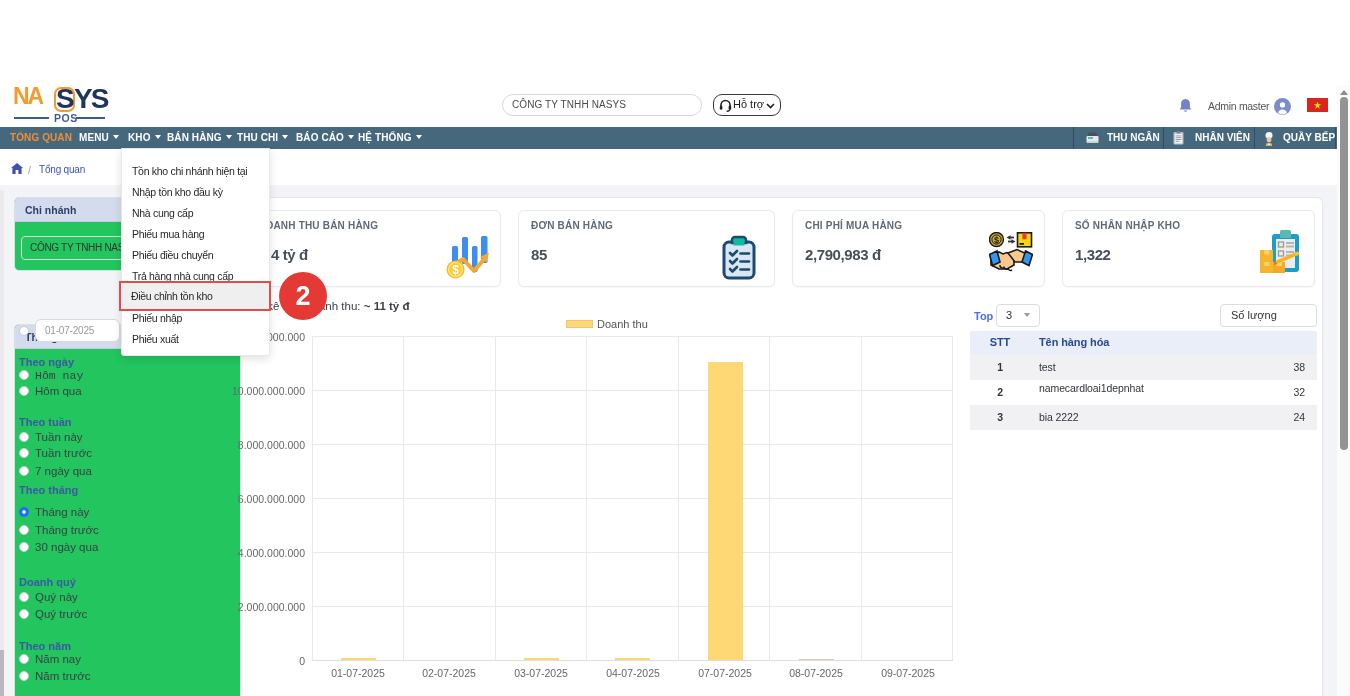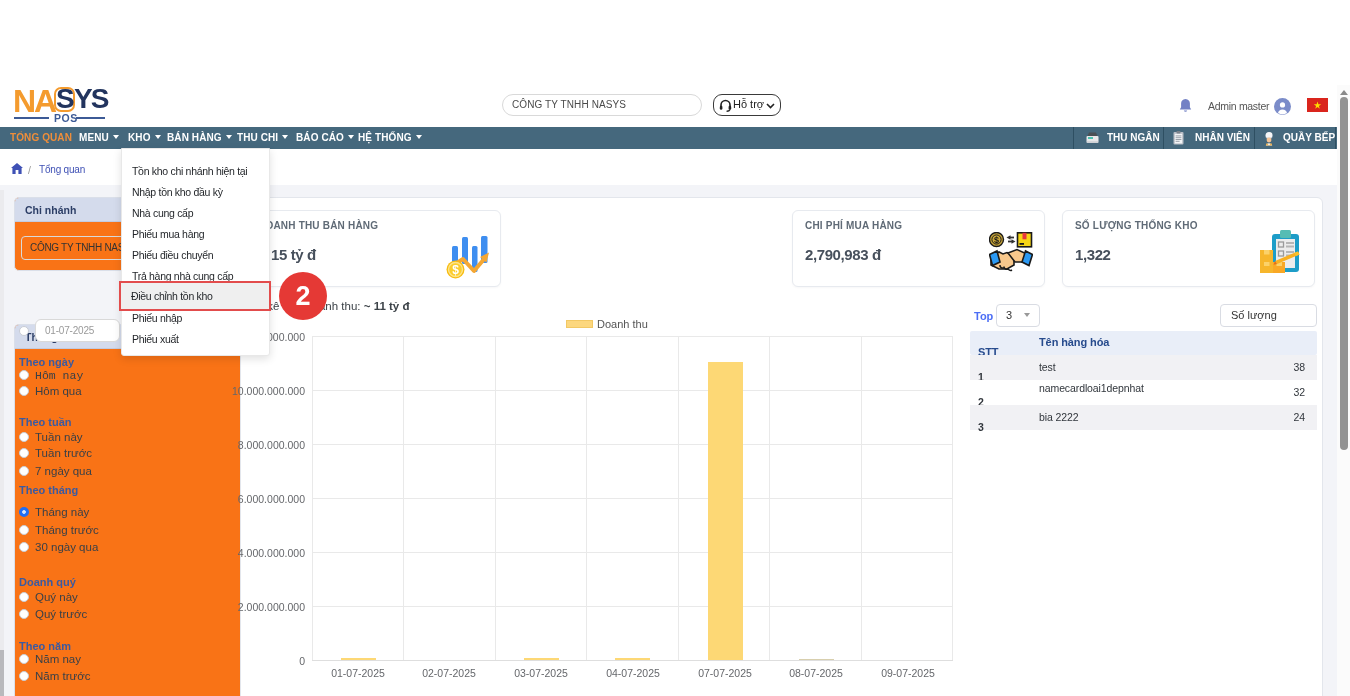--- a/index.html
+++ b/index.html
@@ -21,21 +21,21 @@
   font-weight:bold; color:#fff; white-space:nowrap; letter-spacing:.1px; }
 .caret { display:inline-block; width:0; height:0; border-left:3.5px solid transparent;
   border-right:3.5px solid transparent; border-top:4px solid #fff; margin-left:4px; vertical-align:2px; }
 .navcell { position:absolute; top:0; height:22px; line-height:22px; font-size:10px;
   font-weight:bold; color:#fff; text-align:left; border-left:1px solid #2e4f62; white-space:nowrap; }
 
 #crumb { left:0; top:149px; width:1350px; height:36px; background:#fff; }
 
 #page { left:0; top:185px; width:1350px; height:511px; background:#f3f4f8; }
 
-.panel { position:absolute; background:#f97316; border:1px solid #dadfe9; border-radius:5px; }
+.panel { position:absolute; background:#22c55e; border:1px solid #dadfe9; border-radius:5px; }
 .panelhead { position:absolute; left:0; top:0; right:0; height:24px; background:#d4dbec;
   border-bottom:1px solid #c3cbdf; border-radius:4px 4px 0 0; font-size:10.5px; font-weight:bold;
   color:#2c3e66; line-height:24px; padding-left:10px; }
 .radio { position:absolute; width:10px; height:10px; border:1.5px solid #c8ccd4;
   border-radius:50%; background:#fff; }
 .grouplabel { position:absolute; left:19px; font-size:11px; font-weight:bold; color:#3b5aa0; }
 .optlabel { position:absolute; left:35px; font-size:11.5px; color:#3a4047; }
 
 #wrapper { left:240px; top:197px; width:1083px; height:520px; background:#fff;
   border:1px solid #e3e6ec; border-radius:6px; }
@@ -45,21 +45,21 @@
   color:#5f6a76; letter-spacing:.2px; white-space:nowrap; }
 .cardnum { position:absolute; left:12px; top:35px; font-size:15px; letter-spacing:-.4px; font-weight:bold;
   color:#47505c; white-space:nowrap; }
 
 .gridv { position:absolute; width:1px; background:#e9e9e9; top:336px; height:324px; }
 .gridh { position:absolute; height:1px; background:#e9e9e9; left:312px; width:641px; }
 .ylab { position:absolute; font-size:10.5px; color:#65676b; right:1045px; text-align:right; }
 .xlab { position:absolute; font-size:10.5px; color:#65676b; top:667px; width:90px; text-align:center; }
 
 .trow { position:absolute; left:970px; width:347px; height:25px; font-size:10.5px; letter-spacing:-.1px; color:#31363c; }
-.trow .c1 { position:absolute; left:8px; width:60px; text-align:left; font-weight:bold;margin-top:10px; }
+.trow .c1 { position:absolute; left:0; width:60px; text-align:center; font-weight:bold; }
 .trow .c2 { position:absolute; left:69px; }
 .trow .c3 { position:absolute; right:12px; text-align:right; }
 
 #dropdown { left:121px; top:148px; width:149px; height:208px; background:#fff;
   border:1px solid #e8e8e8; border-radius:0 0 3px 3px;
   box-shadow:0 3px 8px rgba(0,0,0,.12); z-index:50; padding-top:12px; }
 .ditem { position:relative; height:21px; line-height:21px; padding-left:10px;
   font-size:10.5px; letter-spacing:-.3px; color:#24272b; white-space:nowrap; }
 #redbox { left:119px; top:281px; width:152px; height:30px; background:#efefef;
   border:2px solid #e24c4c; z-index:51; font-size:10.5px; letter-spacing:-.3px; color:#24272b;
@@ -72,21 +72,21 @@
 #sbthumb { position:absolute; left:2.5px; top:12px; width:8px; height:353px; background:#939393; border-radius:4px; }
 #sbleft { left:0px; top:190px; width:4px; height:506px; background:#ebebee; z-index:70; }
 #sbleftthumb { position:absolute; left:0; top:460px; width:4px; height:46px; background:#b9b9bd; }
 </style>
 </head>
 <body>
 <div id="stage">
 
   <div id="header" class="abs"></div>
   <div id="logo" class="abs">
-    <div style="position:absolute;left:0;top:-3px;font-size:32px;font-weight:bold;letter-spacing:-2px;color:#f49b2e;">NA</div>
+    <div style="position:absolute;left:0;top:-3px;font-size:23px;font-weight:bold;letter-spacing:-2px;color:#f49b2e;">NA</div>
     <div style="position:absolute;left:41px;top:1px;width:21px;height:25px;border:2.5px solid #f49b2e;border-radius:7px;"></div>
     <div style="position:absolute;left:43px;top:-3px;font-size:28px;font-weight:bold;letter-spacing:-2px;color:#22345e;">S</div>
     <div style="position:absolute;left:61px;top:-3px;font-size:28px;font-weight:bold;letter-spacing:-2px;color:#22345e;">YS</div>
     <div style="position:absolute;left:41px;top:26px;font-size:10.5px;font-weight:bold;color:#3c5a96;letter-spacing:.5px;">POS</div>
     <div style="position:absolute;left:1px;top:31px;width:35px;height:1.5px;background:#3c5a96;"></div>
     <div style="position:absolute;left:63px;top:31px;width:29px;height:1.5px;background:#3c5a96;"></div>
   </div>
   <div id="searchpill" class="abs">CÔNG TY TNHH NASYS</div>
   <div id="helpbtn" class="abs">
     <svg style="position:absolute;left:5px;top:4px;" width="13" height="13" viewBox="0 0 13 13">
@@ -204,31 +204,46 @@
   <div class="grouplabel" style="top:640px;">Theo năm</div>
   <div class="radio" style="left:19px;top:654px;"></div>
     <div class="optlabel" style="top:653px;">Năm nay</div>
   <div class="radio" style="left:19px;top:671px;"></div>
     <div class="optlabel" style="top:670px;">Năm trước</div>
 
   <div id="wrapper" class="abs"></div>
 
   <div class="card" style="left:248px;width:253px;">
     <div class="cardtitle" style="left:9px;">DOANH THU BÁN HÀNG</div>
-    <div class="cardnum" style="left:22px;">15 tỷ đ</div>
+    <div class="cardnum" style="left:22px;">4 tỷ đ</div>
     <svg style="position:absolute;right:11px;top:22px;" width="44" height="46" viewBox="0 0 44 46">
       <rect x="7" y="13" width="6" height="18" rx="1.5" fill="#3e8ef0"></rect>
       <rect x="17" y="4" width="6" height="27" rx="1.5" fill="#3e8ef0"></rect>
       <rect x="27" y="13" width="5.5" height="26" rx="1.5" fill="#3e8ef0"></rect>
       <rect x="36" y="3" width="6.5" height="27" rx="1.5" fill="#3e8ef0"></rect>
       <path d="M7 33 L18 26 L29 38 L40 25" fill="none" stroke="#f5a733" stroke-width="4" stroke-linecap="round" stroke-linejoin="round"></path>
       <path d="M35 24 L44 19.5 L41.5 29.5 Z" fill="#f5a733"></path>
       <circle cx="10.5" cy="36.5" r="9" fill="#f7bc11"></circle>
       <circle cx="10.5" cy="36.5" r="7" fill="#fbcd2e" stroke="#fde38a" stroke-width="1.4"></circle>
       <text x="10.5" y="41" font-size="12" font-weight="bold" fill="#fff" text-anchor="middle" font-family="Liberation Sans">$</text>
+    </svg>
+  </div>
+  <div class="card" style="left:518px;width:257px;">
+    <div class="cardtitle">ĐƠN BÁN HÀNG</div>
+    <div class="cardnum">85</div>
+    <svg style="position:absolute;right:18px;top:23px;" width="34" height="46" viewBox="0 0 34 46">
+      <rect x="2" y="8" width="30" height="36" rx="5" fill="#d9e6f6" stroke="#1d4a70" stroke-width="3"></rect>
+      <path d="M10 9 L10 6 a3 3 0 0 1 3 -3 l8 0 a3 3 0 0 1 3 3 L24 9 Z" fill="#12b8a0" stroke="#1d4a70" stroke-width="2.6"></path>
+      <rect x="11.5" y="5.5" width="11" height="6" fill="#12b8a0"></rect>
+      <path d="M8 19 l2.5 2.5 L15 17" fill="none" stroke="#1d4a70" stroke-width="2.6" stroke-linecap="round" stroke-linejoin="round"></path>
+      <path d="M8 27 l2.5 2.5 L15 25" fill="none" stroke="#1d4a70" stroke-width="2.6" stroke-linecap="round" stroke-linejoin="round"></path>
+      <path d="M8 35 l2.5 2.5 L15 33" fill="none" stroke="#1d4a70" stroke-width="2.6" stroke-linecap="round" stroke-linejoin="round"></path>
+      <line x1="18.5" y1="19.5" x2="27" y2="19.5" stroke="#1d4a70" stroke-width="2.6" stroke-linecap="round"></line>
+      <line x1="18.5" y1="27.5" x2="27" y2="27.5" stroke="#1d4a70" stroke-width="2.6" stroke-linecap="round"></line>
+      <line x1="18.5" y1="35.5" x2="27" y2="35.5" stroke="#1d4a70" stroke-width="2.6" stroke-linecap="round"></line>
     </svg>
   </div>
   <div class="card" style="left:792px;width:253px;">
     <div class="cardtitle">CHI PHÍ MUA HÀNG</div>
     <div class="cardnum">2,790,983 đ</div>
     <svg style="position:absolute;right:11px;top:21px;" width="44" height="42" viewBox="0 0 44 42">
       <circle cx="7.5" cy="7.5" r="7" fill="#caa637" stroke="#1a1a1a" stroke-width="1.4"></circle>
       <circle cx="7.5" cy="7.5" r="4.6" fill="none" stroke="#1a1a1a" stroke-width="1"></circle>
       <text x="7.5" y="11" font-size="9" font-weight="bold" fill="#1a1a1a" text-anchor="middle" font-family="Liberation Sans">$</text>
       <path d="M17.5 5.5 l4 -2.2 l0 4.4 Z" fill="#333"></path>
@@ -239,21 +254,21 @@
       <rect x="33.5" y="0.8" width="4" height="6.5" fill="#e8373d"></rect>
       <rect x="30.5" y="11" width="4.5" height="1.8" fill="#1a1a1a"></rect>
       <path d="M2 24 L10 20 L14 22 L18 20.5 L25 24 L25 33 L18 37 L10 37 L2 33 Z" fill="#f8c88c" stroke="#1a1a1a" stroke-width="1.6"></path>
       <path d="M19 21 L28 17.5 L40 23 L34 30 L26 30 Z" fill="#f8c88c" stroke="#1a1a1a" stroke-width="1.6"></path>
       <path d="M0.5 22.5 L8 19 L11 30 L3.5 33.5 Z" fill="#2b99f3" stroke="#1a1a1a" stroke-width="1.6"></path>
       <path d="M43.5 22.5 L36.5 19 L33 30 L40 33.5 Z" fill="#2b99f3" stroke="#1a1a1a" stroke-width="1.6"></path>
       <path d="M11 33 a2.6 2.6 0 0 0 4 2.6 M15 34.5 a2.6 2.6 0 0 0 4 2.4 M19 36 a2.6 2.6 0 0 0 4 2" fill="none" stroke="#1a1a1a" stroke-width="1.5"></path>
     </svg>
   </div>
   <div class="card" style="left:1062px;width:253px;">
-    <div class="cardtitle">SỐ LƯỢNG THỐNG KHO</div>
+    <div class="cardtitle">SỐ NHÂN NHẬP KHO</div>
     <div class="cardnum">1,322</div>
     <svg style="position:absolute;right:12px;top:19px;" width="42" height="44" viewBox="0 0 42 44">
       <rect x="12" y="4" width="27" height="38" rx="3" fill="#1d9dc8"></rect>
       <rect x="20" y="0" width="11" height="8" rx="1.5" fill="#56bcb4"></rect>
       <rect x="16" y="9" width="19" height="29" fill="#ececec"></rect>
       <rect x="18.5" y="12" width="5" height="5" fill="none" stroke="#9a9a9a" stroke-width="1.3"></rect>
       <rect x="26" y="12" width="8" height="2" fill="#b5b5b5"></rect>
         <rect x="26" y="15.5" width="8" height="2" fill="#b5b5b5"></rect>
       <rect x="18.5" y="21" width="5" height="5" fill="none" stroke="#9a9a9a" stroke-width="1.3"></rect>
       <rect x="26" y="21" width="8" height="2" fill="#b5b5b5"></rect>

